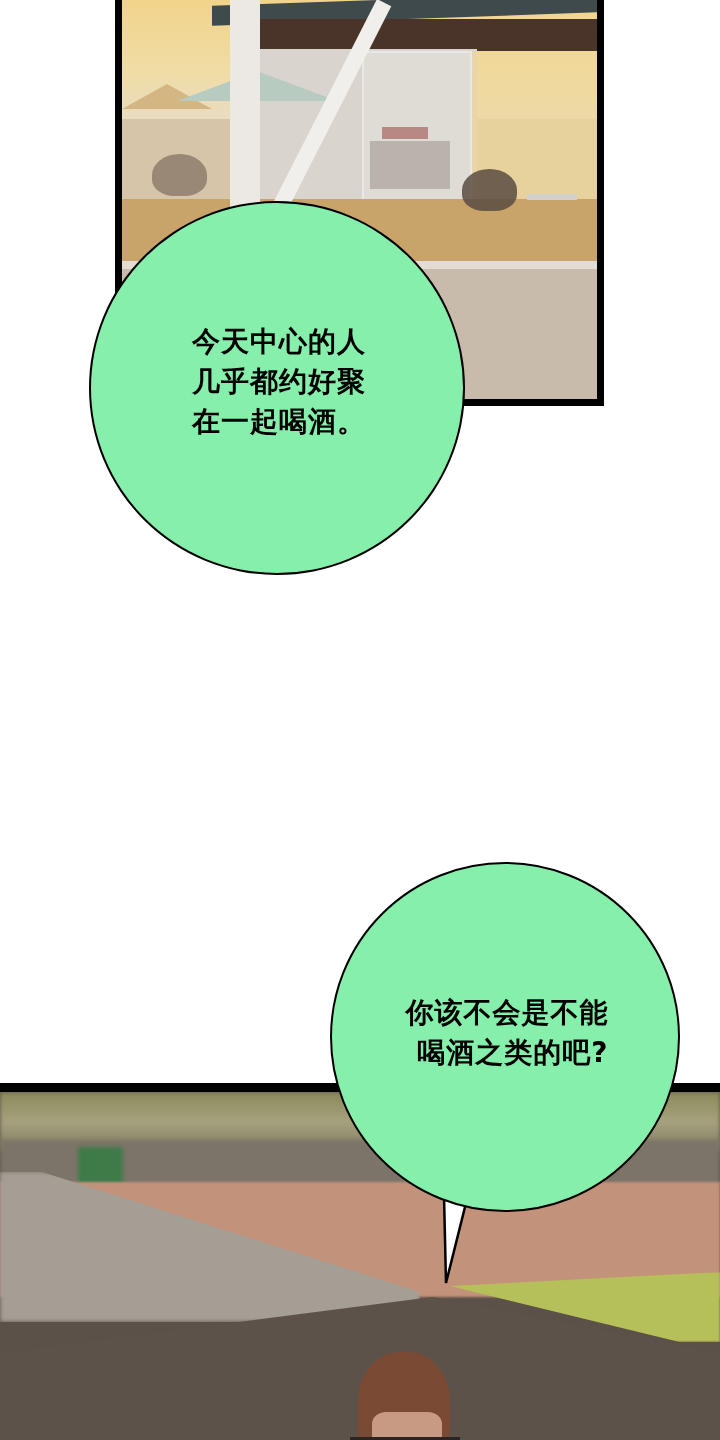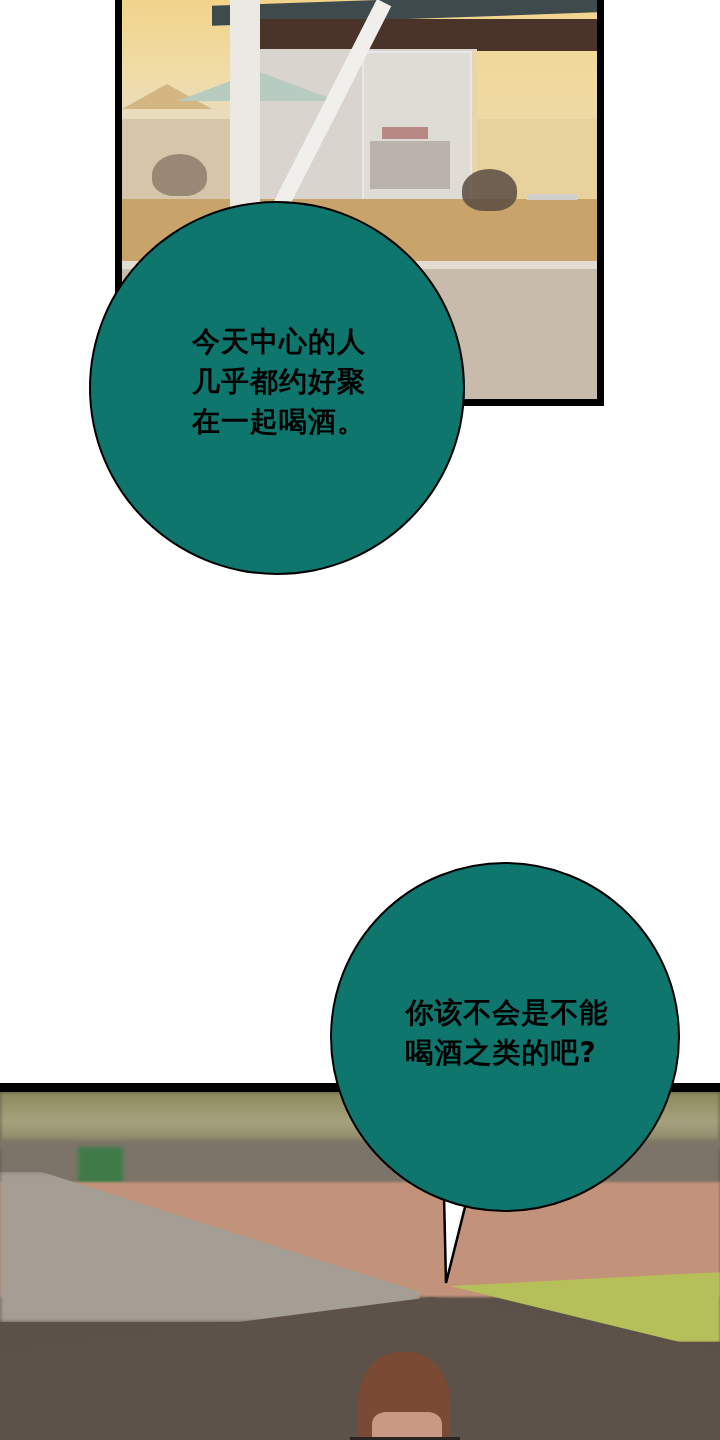--- a/index.html
+++ b/index.html
@@ -49,29 +49,29 @@
              clip-path:polygon(0 20%, 100% 0, 100% 100%, 85% 100%); filter:blur(1px); }
   .pb-asphalt { position:absolute; left:0; top:205px; width:100%; height:160px; background:#5d5249;
                 clip-path:polygon(0 35%, 60% 0, 100% 35%, 100% 100%, 0 100%); }
   .pb-head { position:absolute; left:358px; top:260px; width:92px; height:110px;
              background:#7b4a35; border-radius:45% 45% 30% 30%; }
   .pb-face { position:absolute; left:372px; top:320px; width:70px; height:60px; background:#c89a83;
              border-radius:20% 20% 30% 30%; }
   .pb-body { position:absolute; left:350px; top:345px; width:110px; height:40px; background:#2a2522; }
 
   
-  .bubble { position:absolute; background:#0f766e; border:2.5px solid #000; border-radius:50%;
+  .bubble { position:absolute; background:#86efac; border:2.5px solid #000; border-radius:50%;
             box-sizing:border-box; display:flex; align-items:center; justify-content:center; }
   .bubble-1 { left:89px; top:201px; width:376px; height:374px; }
   .bubble-2 { left:330px; top:862px; width:350px; height:350px; }
   .bubble-tail { position:absolute; left:438px; top:1195px; width:50px; height:90px; }
   .bubble-text { font-size:28px; line-height:40px; color:#000; font-weight:bold;
                  white-space:pre; text-align:left; letter-spacing:1px; }
   .bubble-1 .bubble-text { margin-top:-12px; margin-left:4px; }
-  .bubble-2 .bubble-text { margin-top:-8px; margin-left:4px; text-align:left; }
+  .bubble-2 .bubble-text { margin-top:-8px; margin-left:4px; text-align:right; }
 </style>
 </head>
 <body>
 
 <div class="panel-top">
   <div class="pt-sky"></div>
   <div class="pt-roof"></div>
   <div class="pt-wood"></div>
   <div class="pt-building"></div>
   <div class="pt-glass2"></div>

